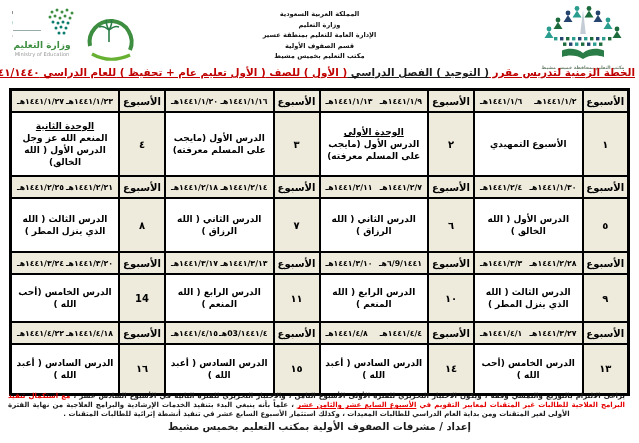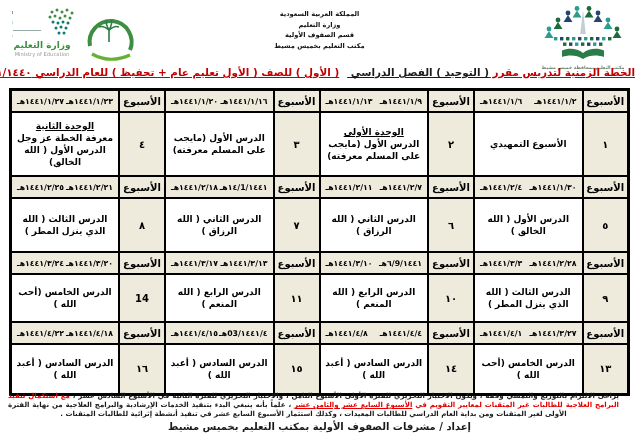--- a/index.html
+++ b/index.html
@@ -14,38 +14,38 @@
   .vision-wrap{position:absolute;top:6px;left:12px;}
   .moe-icon-wrap{position:absolute;top:12px;left:80px;}
   .moe-text{position:absolute;top:40px;left:4px;width:76px;text-align:center;direction:ltr;}
   .moe-ar{font-size:9px;font-weight:bold;color:#3e8e41;direction:rtl;}
   .moe-en{font-size:5.2px;color:#9a9a9a;margin-top:1px;}
 
   
   .doc-title{position:absolute;top:66px;right:4px;left:4px;text-align:center;
              font-size:10.4px;font-weight:bold;white-space:nowrap;}
   .doc-title span{text-decoration:underline;color:#c00000;}
-  .doc-title span.blk{color:#1a1a1a;padding-left:8px;}
+  .doc-title span.blk{color:#1a1a1a;}
 
   
   .schedule{position:absolute;top:88px;right:9px;width:621px;border-collapse:collapse;
             table-layout:fixed;direction:rtl;border:3px solid #000;}
   .schedule td{border:2px solid #000;text-align:center;vertical-align:middle;
                padding:0 2px;overflow:hidden;color:#000;}
   .hdr-row td{height:20px;background:#efebdc;font-weight:bold;}
   .whdr{font-size:10px;}
   .dhdr{font-size:7.8px;}
   .dates{display:flex;justify-content:space-between;padding:0 3px;}
   .wk{background:#efebdc;font-weight:bold;}
   .ncell{font-size:10px;}
   .lesson-cell{background:#fff;font-size:9px;font-weight:bold;line-height:1.35;}
   .unit{text-decoration:underline;}
 
   
-  .notes{position:absolute;top:392px;right:20px;left:8px;font-size:7px;font-weight:bold;
+  .notes{position:absolute;top:392px;right:14px;left:8px;font-size:7px;font-weight:bold;
          line-height:9.2px;text-align:justify;text-align-last:center;color:#1a1a1a;}
   .notes span.red{color:#e60000;}
   .notes span.ul{text-decoration:underline;}
   .prepared{position:absolute;top:421px;right:0;left:0;text-align:center;
             font-size:10px;font-weight:bold;color:#1a1a1a;}
 </style>
 </head>
 <body>
 
 <div class="page">
@@ -92,20 +92,21 @@
         <path d="M46 49 C40 44 31 44 25 46.5 L25 53 C32 50.5 40 51 46 55 Z" fill="#2a7d46"></path>
         <path d="M46 49 C52 44 61 44 67 46.5 L67 53 C60 50.5 52 51 46 55 Z" fill="#2a7d46"></path>
       </g>
     </svg>
     <div class="emblem-caption">مكتب التعليم بمحافظة خميس مشيط</div>
   </div>
 
   <div class="gov-lines">
     <div>المملكة العربية السعودية</div>
     <div>وزارة التعليم</div>
+    <div>الإدارة العامة للتعليم بمنطقة عسير</div>
     <div>قسم الصفوف الأولية</div>
     <div>مكتب التعليم بخميس مشيط</div>
   </div>
 
   <div class="vision-wrap">
     <svg width="64" height="34" viewBox="0 0 64 34">
       <text x="1" y="8" font-size="4.2" fill="#555" font-weight="bold">VISION</text>
       <text x="1" y="21" font-size="12.5" fill="#0b7b6e" font-weight="bold">2030</text>
       <rect x="1" y="24" width="28" height="1" fill="#9aa"></rect>
       <text x="1" y="31" font-size="3.6" fill="#888">SAUDI ARABIA</text>
@@ -208,21 +209,21 @@
             <div class="unit">الوحدة الأولى</div>
             <div class="les">الدرس الأول (مايجب على المسلم معرفته)</div>
           </td>
           <td class="wk ncell">٣</td>
           <td class="lesson-cell">
             <div class="les">الدرس الأول (مايجب على المسلم معرفته)</div>
           </td>
           <td class="wk ncell">٤</td>
           <td class="lesson-cell">
             <div class="unit">الوحدة الثانية</div>
-            <div class="sub">معرفة الخطة عز وجل</div>
+            <div class="sub">المنعم الله عز وجل</div>
             <div class="les">الدرس الأول ( الله الخالق)</div>
           </td>
         </tr>
         <tr class="hdr-row">
           <td class="wk whdr">الأسبوع</td>
           <td class="dhdr">
             <div class="dates">
               <span>١٤٤١/١/٣٠هـ</span>
               <span>١٤٤١/٢/٤هـ</span>
             </div>
@@ -230,21 +231,21 @@
           <td class="wk whdr">الأسبوع</td>
           <td class="dhdr">
             <div class="dates">
               <span>١٤٤١/٢/٧هـ</span>
               <span>١٤٤١/٢/١١هـ</span>
             </div>
           </td>
           <td class="wk whdr">الأسبوع</td>
           <td class="dhdr">
             <div class="dates">
-              <span>١٤٤١/1/١٤هـ</span>
+              <span>١٤٤١/٢/١٤هـ</span>
               <span>١٤٤١/٢/١٨هـ</span>
             </div>
           </td>
           <td class="wk whdr">الأسبوع</td>
           <td class="dhdr">
             <div class="dates">
               <span>١٤٤١/٢/٢١هـ</span>
               <span>١٤٤١/٢/٢٥هـ</span>
             </div>
           </td>

